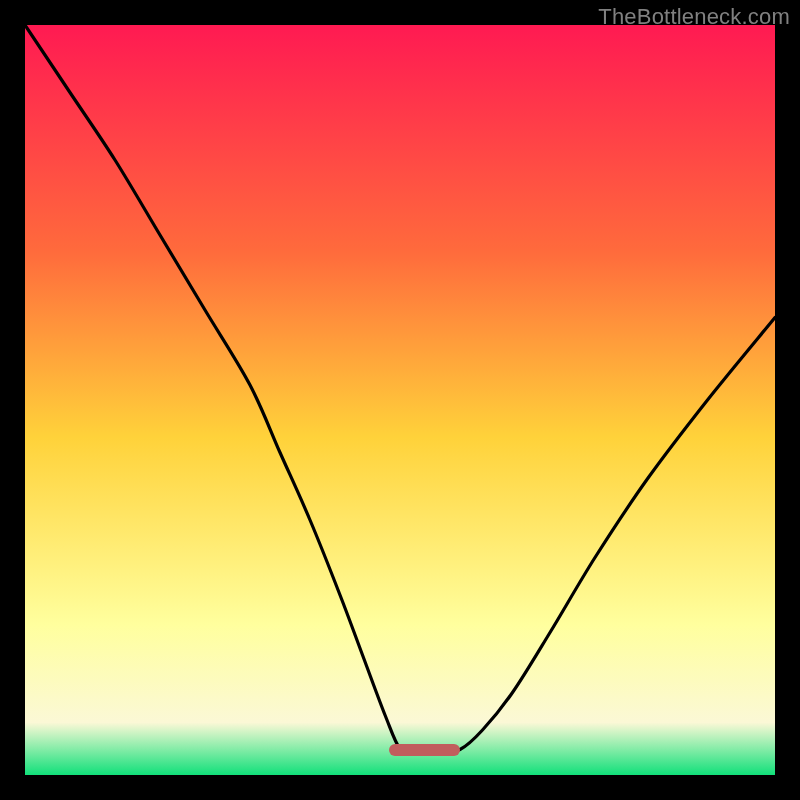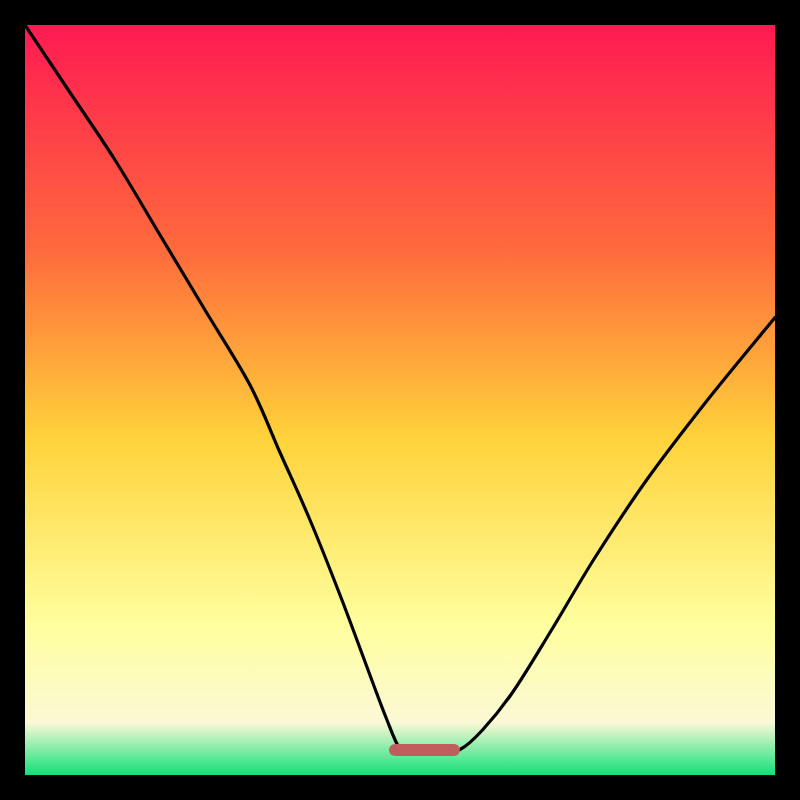--- a/index.html
+++ b/index.html
@@ -26,13 +26,14 @@
             <stop offset="100%" stop-color="#11e07a"></stop>
           </linearGradient>
       </defs>
       <rect x="0" y="0" width="750" height="750" fill="url(#bg)"></rect>
     </svg>
     <svg class="curve" id="curve-svg" viewBox="0 0 750 750" preserveAspectRatio="none">
       <path id="curve-path" d="M 0.0 0.0 C 7.5 11.2, 30.0 45.0, 45.0 67.5 C 60.0 90.0, 75.0 111.3, 90.0 135.0 C 105.0 158.8, 120.0 185.0, 135.0 210.0 C 150.0 235.0, 165.0 260.0, 180.0 285.0 C 195.0 310.0, 212.5 336.3, 225.0 360.0 C 237.5 383.8, 245.0 405.0, 255.0 427.5 C 265.0 450.0, 275.0 471.2, 285.0 495.0 C 295.0 518.7, 306.3 547.5, 315.0 570.0 C 323.8 592.5, 330.0 610.0, 337.5 630.0 C 345.0 650.0, 353.8 674.4, 360.0 690.0 C 366.3 705.6, 370.0 717.5, 375.0 723.8 C 380.0 730.0, 383.8 726.9, 390.0 727.5 C 396.3 728.1, 405.0 728.0, 412.5 727.5 C 420.0 727.0, 427.5 728.3, 435.0 724.5 C 442.5 720.8, 448.8 714.5, 457.5 705.0 C 466.3 695.5, 476.3 683.8, 487.5 667.5 C 498.8 651.3, 511.3 630.0, 525.0 607.5 C 538.8 585.0, 553.8 558.1, 570.0 532.5 C 586.3 506.9, 603.8 480.0, 622.5 453.8 C 641.3 427.5, 661.3 401.9, 682.5 375.0 C 703.8 348.1, 738.8 306.3, 750.0 292.5" fill="none" stroke="#000000" stroke-width="3.2" stroke-linecap="round" stroke-linejoin="round"></path>
     </svg>
     <div class="marker" id="marker" style="left: 363.75px; top: 718.5px; width: 71.25px; height: 12.75px; background: rgb(193, 93, 93);"></div>
   </div>
+  <div class="watermark">TheBottleneck.com</div>
 </div>
 
 </body></html>

